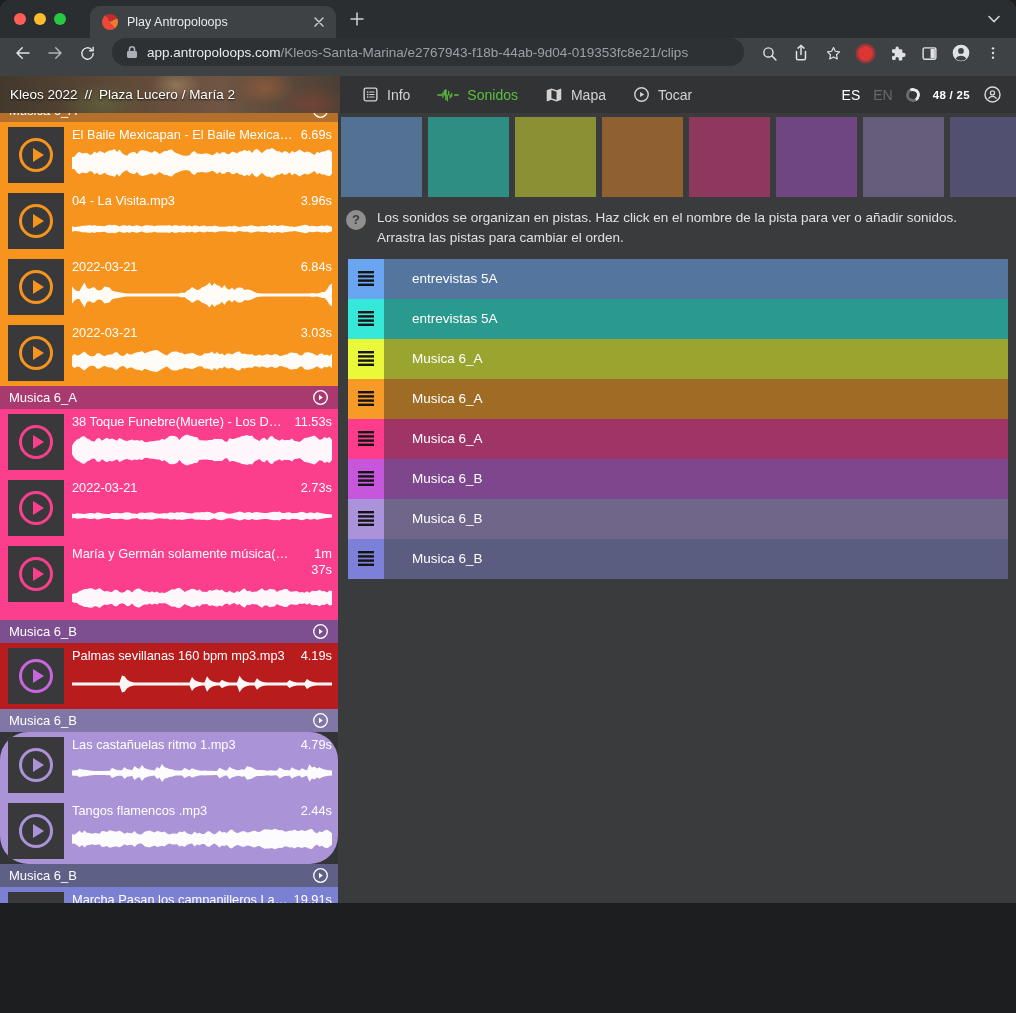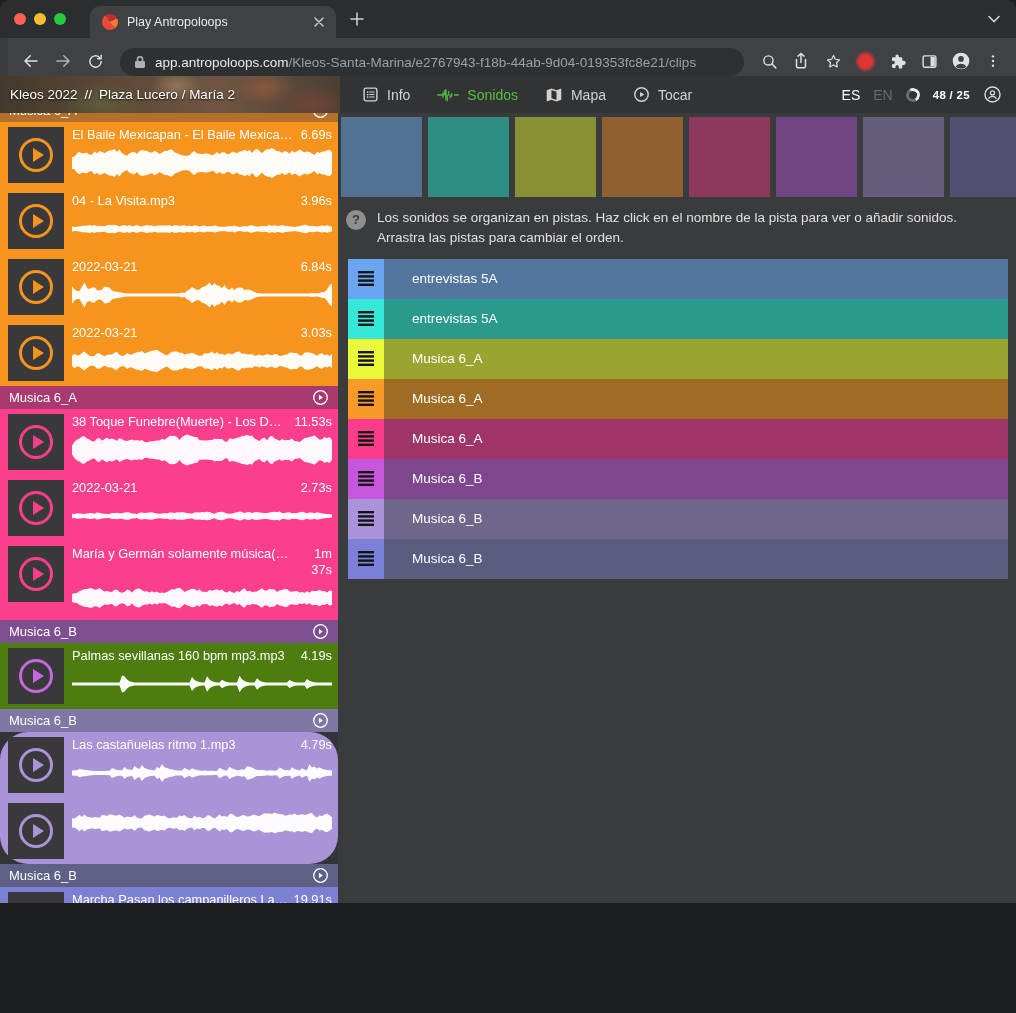--- a/index.html
+++ b/index.html
@@ -10,21 +10,21 @@
   .tabstrip{height:38px;background:#2b2e31;display:flex;align-items:flex-end;position:relative;flex:none;border-radius:10px 10px 0 0;}
   .lights{display:flex;gap:8px;padding:0 14px;align-items:center;align-self:center;}
   .light{width:12px;height:12px;border-radius:50%;}
   .tab{width:246px;height:32px;background:#3e4245;border-radius:10px 10px 0 0;display:flex;align-items:center;gap:9px;padding:0 12px;margin-left:10px;}
   .favicon{width:16px;height:16px;border-radius:50%;background:conic-gradient(from 200deg,#e8493a 0 35%,#c22d2d 35% 62%,#f07c30 62% 82%,#e8493a 82% 100%);flex:none;}
   .tab-title{color:#e8eaed;font-size:12.5px;flex:1;white-space:nowrap;overflow:hidden;}
   .ticon{display:flex;align-items:center;justify-content:center;color:#cfd2d5;}
   .newtab{align-self:center;margin-left:14px;color:#cfd2d5;}
   .tab-chevron{margin-left:auto;margin-right:16px;align-self:center;color:#cfd2d5;}
 
-  .toolbar{height:38px;background:#3e4245;display:flex;align-items:flex-end;padding:0 8px;gap:2px;flex:none;margin-left:8px;}
+  .toolbar{height:38px;background:#3e4245;display:flex;align-items:flex-start;padding:0 8px;gap:2px;flex:none;}
   .tbtn{width:30px;height:30px;border-radius:50%;display:flex;align-items:center;justify-content:center;color:#dfe1e4;flex:none;}
   .tbtn.dim{color:#aeb3b8;}
   .omnibox{flex:1;height:28px;background:#2d3134;border-radius:14px;display:flex;align-items:center;gap:9px;padding:0 14px;margin:0 8px;min-width:0;}
   .url{font-size:13.5px;white-space:nowrap;overflow:hidden;}
   .url-host{color:#e8eaed;}
   .url-path{color:#9aa0a6;}
   .rec{width:15px;height:15px;border-radius:50%;background:#df3434;box-shadow:0 0 0 2.5px rgba(205,55,55,.55);}
 
   
   .appheader{height:37px;background:#323335;display:flex;align-items:stretch;flex:none;}
@@ -399,21 +399,21 @@
         </div>
         <div class="sec-header" style="background: rgb(125, 79, 144);">
           <span>Musica 6_B</span>
           <span style="display: flex;">
             <svg width="17" height="17" viewBox="0 0 18 18">
               <circle cx="9" cy="9" r="7.2" stroke="#fff" stroke-width="1.4" fill="none"></circle>
               <path d="M7.4 6l4 3-4 3z" fill="#fff"></path>
             </svg>
           </span>
         </div>
-        <div class="clip-list" style="background: #4d7c0f;">
+        <div class="clip-list" style="background: #b91c1c;">
           <div class="clip" style="--a: #c767de;">
             <div class="playbtn">
               <div class="ring">
                 <div class="tri"></div>
               </div>
             </div>
             <div class="clip-body">
               <div class="clip-top">
                 <span class="clip-name">Palmas sevillanas 160 bpm mp3.mp3</span>
                 <span class="clip-dur">4.19s</span>
@@ -454,20 +454,24 @@
               </div>
             </div>
           </div>
           <div class="clip" style="--a: #ab93d8;">
             <div class="playbtn">
               <div class="ring">
                 <div class="tri"></div>
               </div>
             </div>
             <div class="clip-body">
+              <div class="clip-top">
+                <span class="clip-name">Tangos flamencos .mp3</span>
+                <span class="clip-dur">2.44s</span>
+              </div>
               <div class="waveform">
                 <svg viewBox="0 0 260 34" preserveAspectRatio="none">
                   <polygon points="0,12.2 2.5,12.4 5,10.7 7.5,8.8 10,11.0 12.5,8.4 15,10.8 17.5,11.0 20,11.7 22.5,11.1 25,11.3 27.5,11.8 30,9.1 32.5,9.2 35,9.9 37.5,8.3 40,8.7 42.5,9.5 45,9.5 47.5,8.6 50,9.9 52.5,11.7 55,10.5 57.5,10.9 60,11.2 62.5,9.1 65,11.4 67.5,12.5 70,12.2 72.5,9.7 75,8.9 77.5,8.6 80,9.4 82.5,10.5 85,8.9 87.5,9.6 90,10.3 92.5,9.5 95,11.6 97.5,12.4 100,11.4 102.5,11.5 105,11.8 107.5,9.5 110,10.3 112.5,9.1 115,11.3 117.5,12.0 120,12.6 122.5,9.4 125,11.4 127.5,10.7 130,11.9 132.5,11.9 135,9.4 137.5,9.2 140,11.3 142.5,12.5 145,10.7 147.5,8.6 150,10.5 152.5,10.1 155,10.9 157.5,8.3 160,7.5 162.5,9.7 165,11.1 167.5,10.6 170,9.3 172.5,9.3 175,10.6 177.5,10.3 180,9.2 182.5,8.4 185,9.8 187.5,9.9 190,8.4 192.5,7.3 195,7.4 197.5,7.4 200,8.0 202.5,6.8 205,7.6 207.5,8.2 210,8.0 212.5,9.6 215,9.4 217.5,8.6 220,8.7 222.5,7.4 225,9.1 227.5,8.8 230,8.0 232.5,9.1 235,8.4 237.5,7.2 240,7.0 242.5,10.0 245,11.4 247.5,9.3 250,10.2 252.5,8.4 255,7.8 257.5,9.3 260,11.3 260,22.7 257.5,24.7 255,26.2 252.5,25.6 250,23.8 247.5,24.7 245,22.6 242.5,24.0 240,27.0 237.5,26.8 235,25.6 232.5,24.9 230,26.0 227.5,25.2 225,24.9 222.5,26.6 220,25.3 217.5,25.4 215,24.6 212.5,24.4 210,26.0 207.5,25.8 205,26.4 202.5,27.2 200,26.0 197.5,26.6 195,26.6 192.5,26.7 190,25.6 187.5,24.1 185,24.2 182.5,25.6 180,24.8 177.5,23.7 175,23.4 172.5,24.7 170,24.7 167.5,23.4 165,22.9 162.5,24.3 160,26.5 157.5,25.7 155,23.1 152.5,23.9 150,23.5 147.5,25.4 145,23.3 142.5,21.5 140,22.7 137.5,24.8 135,24.6 132.5,22.1 130,22.1 127.5,23.3 125,22.6 122.5,24.6 120,21.4 117.5,22.0 115,22.7 112.5,24.9 110,23.7 107.5,24.5 105,22.2 102.5,22.5 100,22.6 97.5,21.6 95,22.4 92.5,24.5 90,23.7 87.5,24.4 85,25.1 82.5,23.5 80,24.6 77.5,25.4 75,25.1 72.5,24.3 70,21.8 67.5,21.5 65,22.6 62.5,24.9 60,22.8 57.5,23.1 55,23.5 52.5,22.3 50,24.1 47.5,25.4 45,24.5 42.5,24.5 40,25.3 37.5,25.7 35,24.1 32.5,24.8 30,24.9 27.5,22.2 25,22.7 22.5,22.9 20,22.3 17.5,23.0 15,23.2 12.5,25.6 10,23.0 7.5,25.2 5,23.3 2.5,21.6 0,21.8" fill="#ffffff" fill-opacity="0.96"></polygon>
                 </svg>
               </div>
             </div>
           </div>
         </div>
         <div class="sec-header" style="background: rgb(94, 96, 134);">
           <span>Musica 6_B</span>

